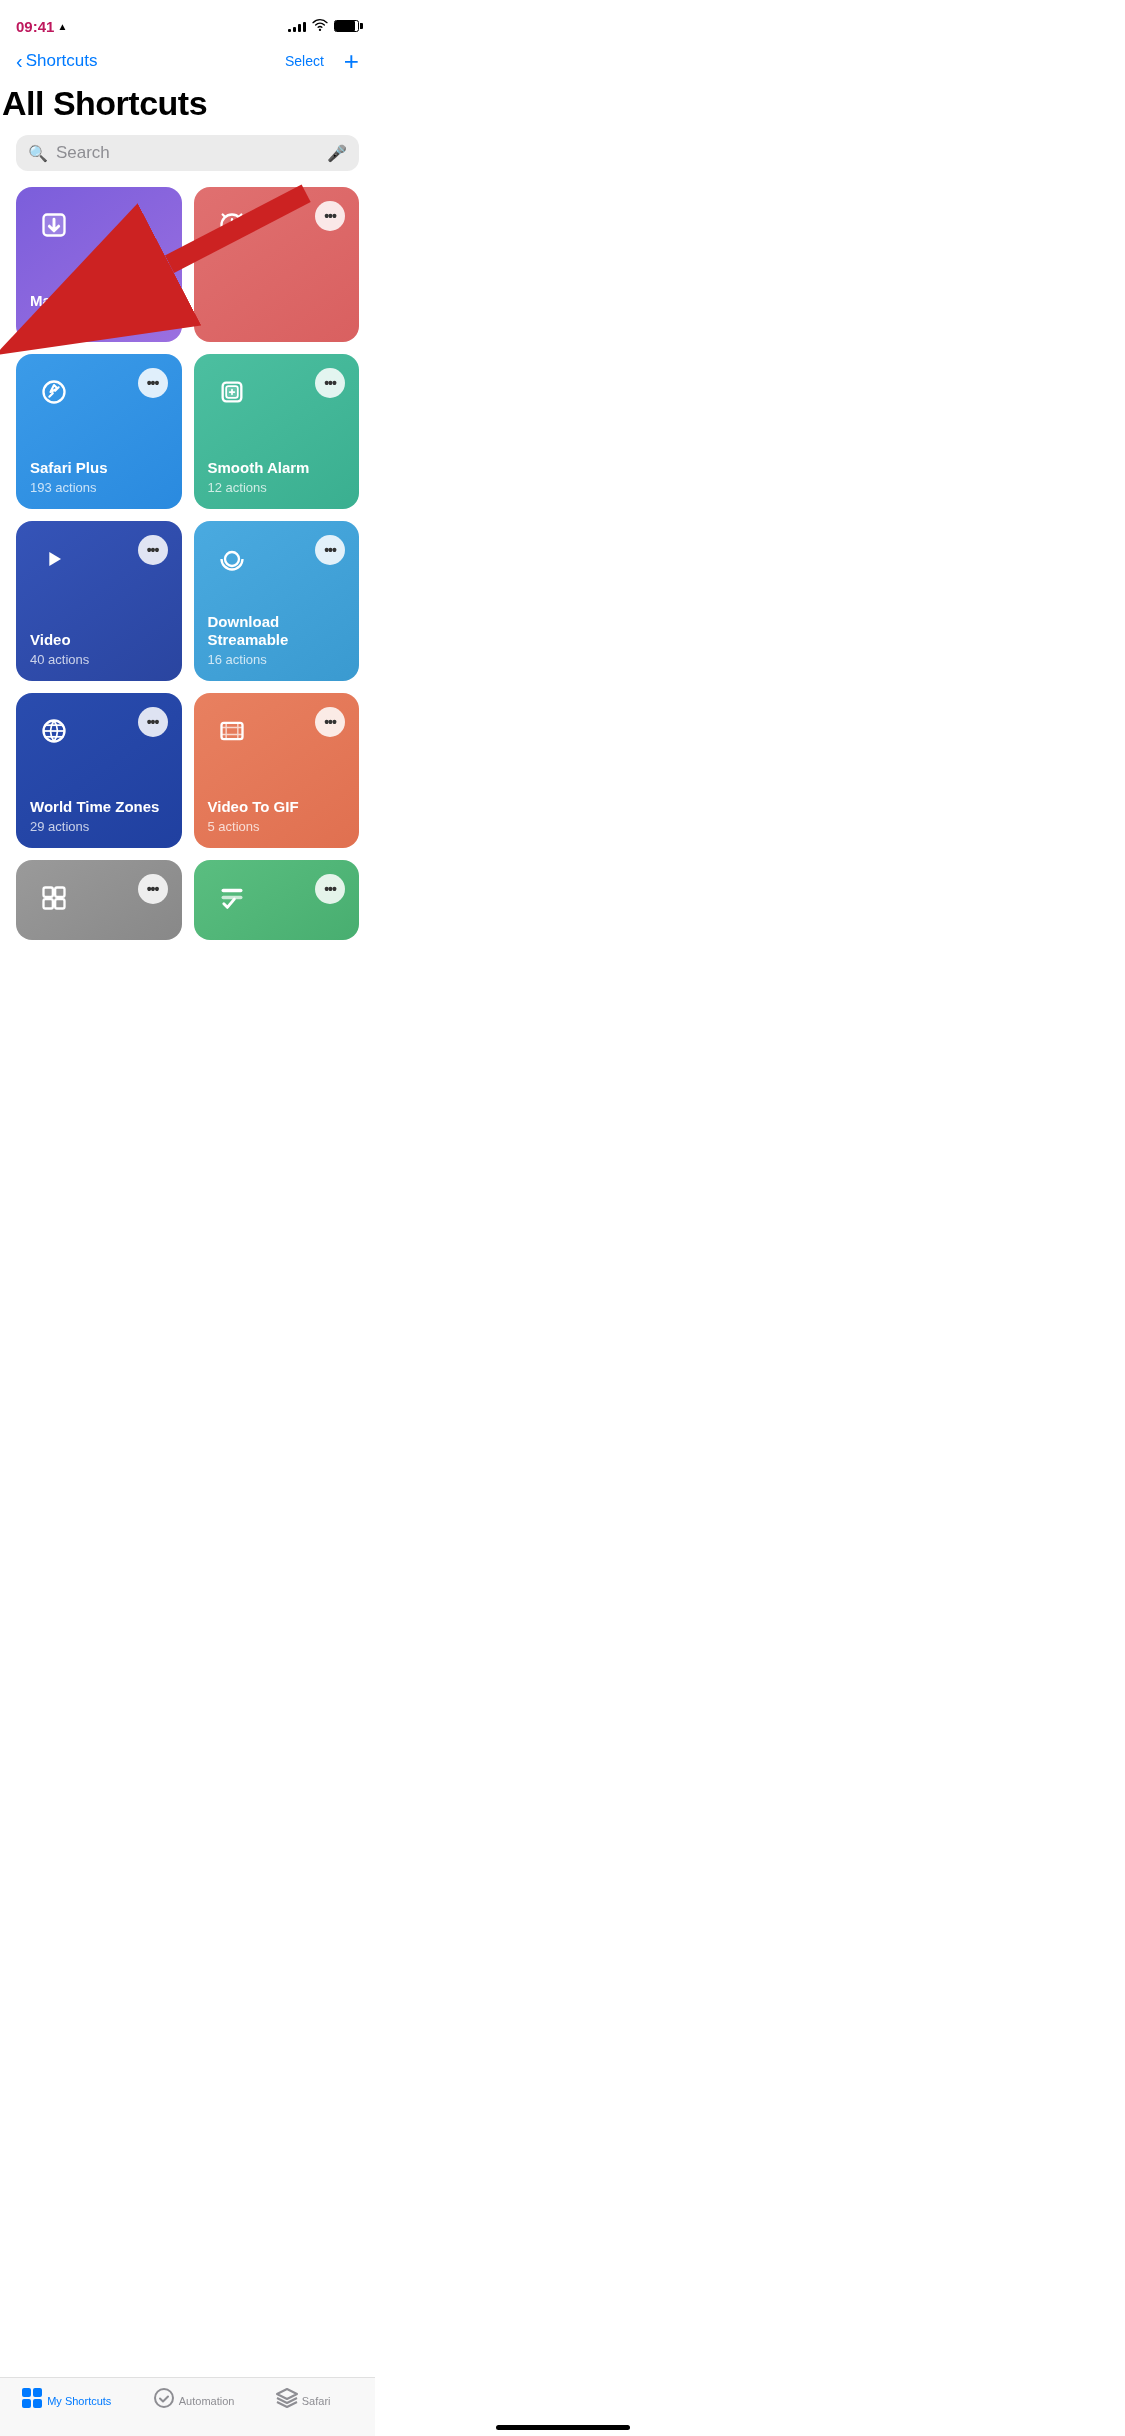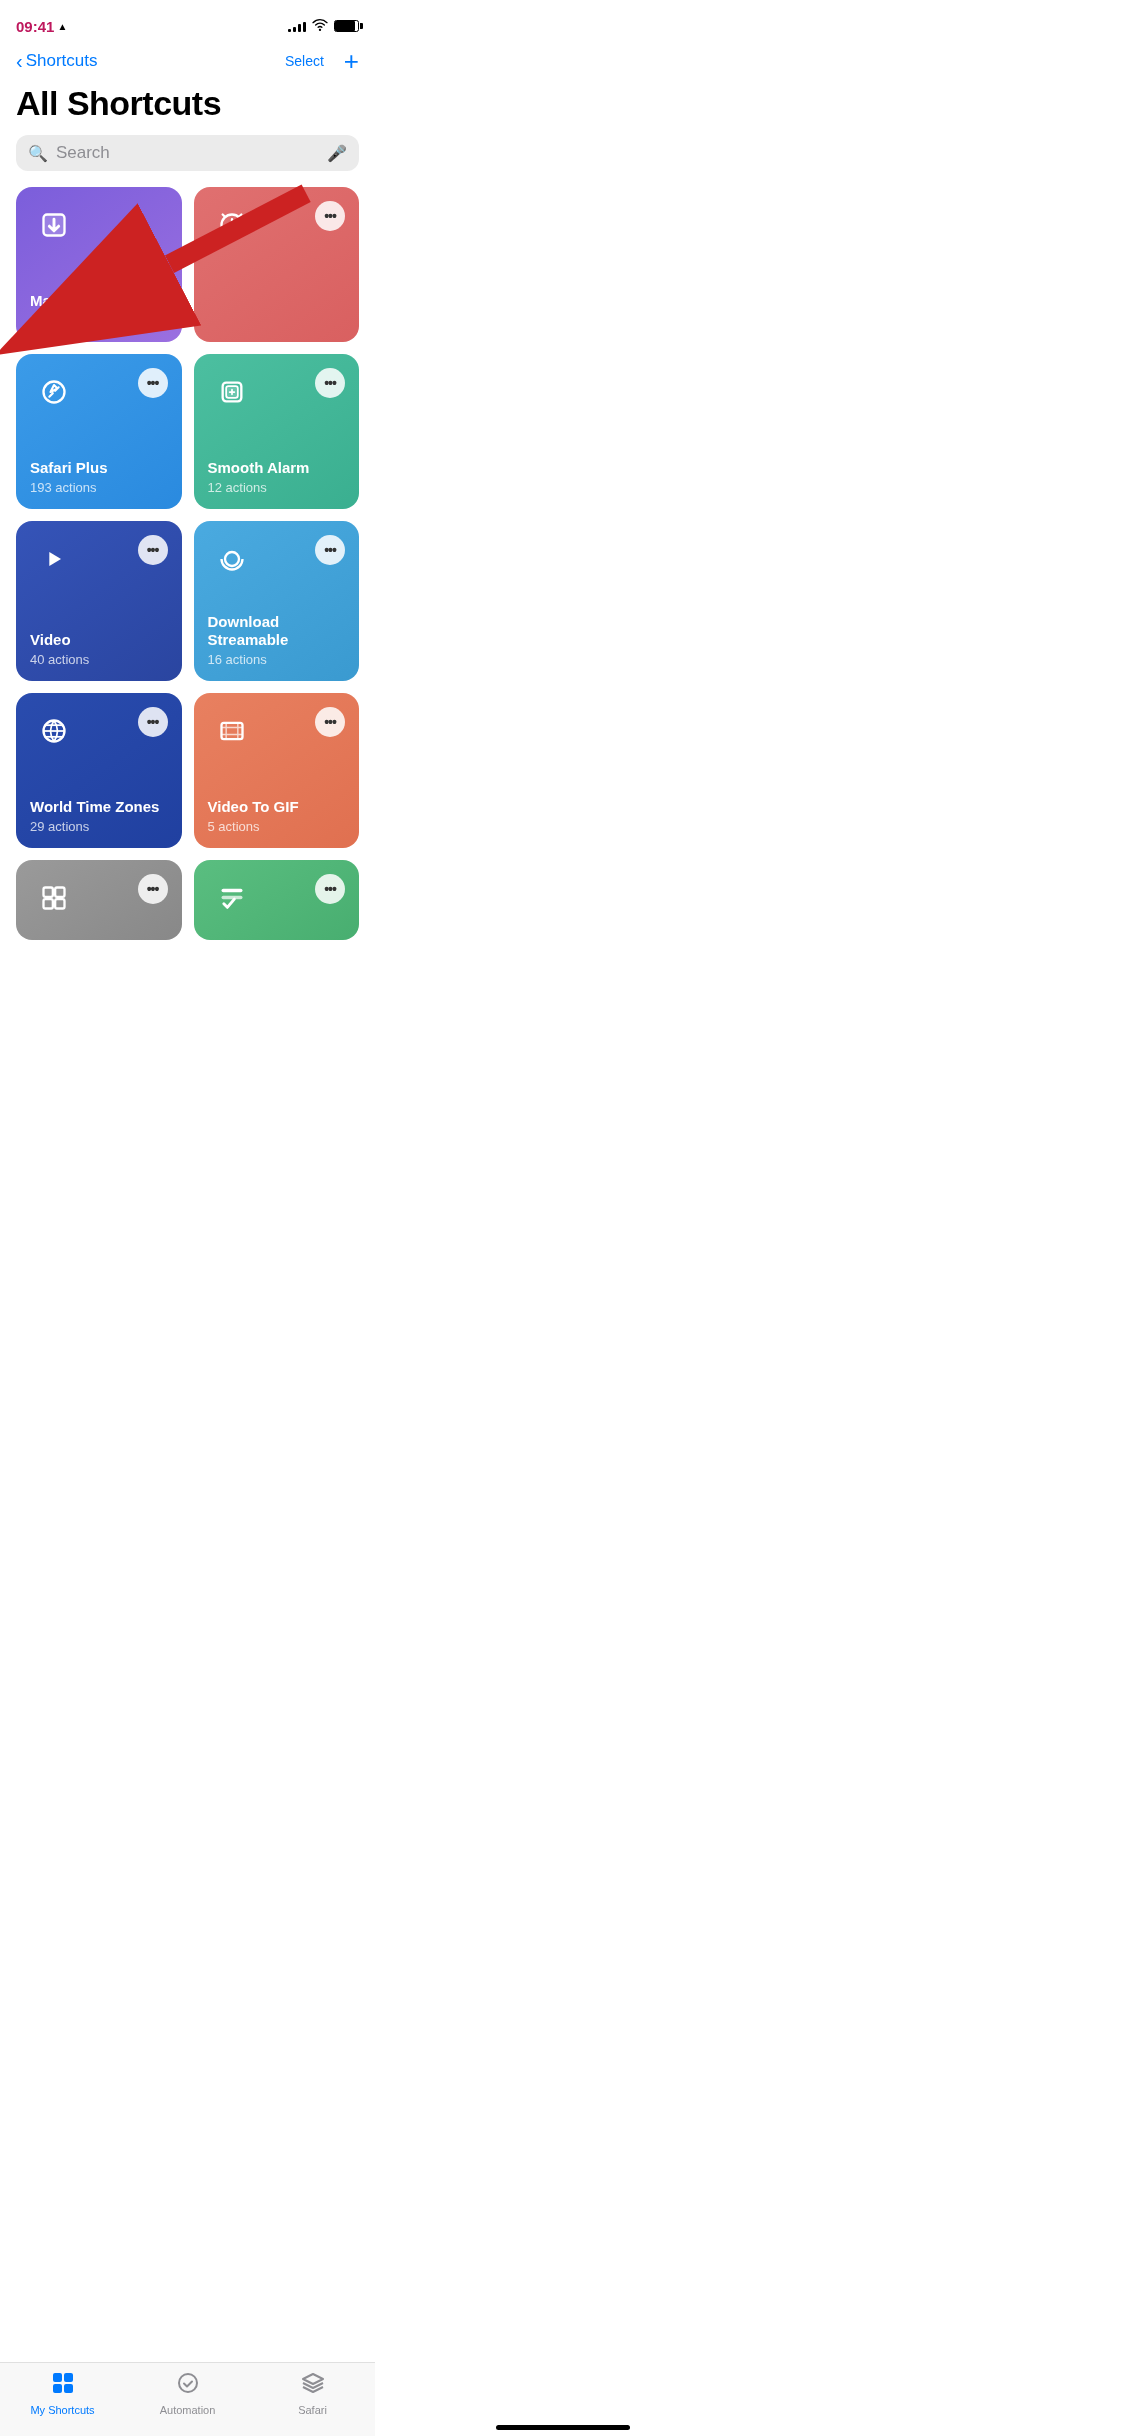--- a/index.html
+++ b/index.html
@@ -102,21 +102,21 @@
     }
     .nav-plus {
       color: #007AFF;
       font-size: 24px;
       font-weight: 300;
       line-height: 1;
     }
 
     
     .page-title {
-      padding: 2px 16px 12px;
+      padding: 2px 2px 12px;
       font-size: 34px;
       font-weight: 700;
       color: #000;
       letter-spacing: -0.5px;
     }
 
     
     .search-bar {
       margin: 0 16px 16px;
       background: #EBEBEB;
@@ -231,21 +231,20 @@
       border-top: 1px solid #e0e0e0;
       display: flex;
       justify-content: space-around;
       align-items: center;
       padding: 8px 0 20px;
       z-index: 100;
     }
 
     .tab-item {
       display: flex;
-      flex-direction: column;
       align-items: center;
       gap: 3px;
       cursor: pointer;
       min-width: 80px;
     }
 
     .tab-icon {
       font-size: 22px;
     }
 

